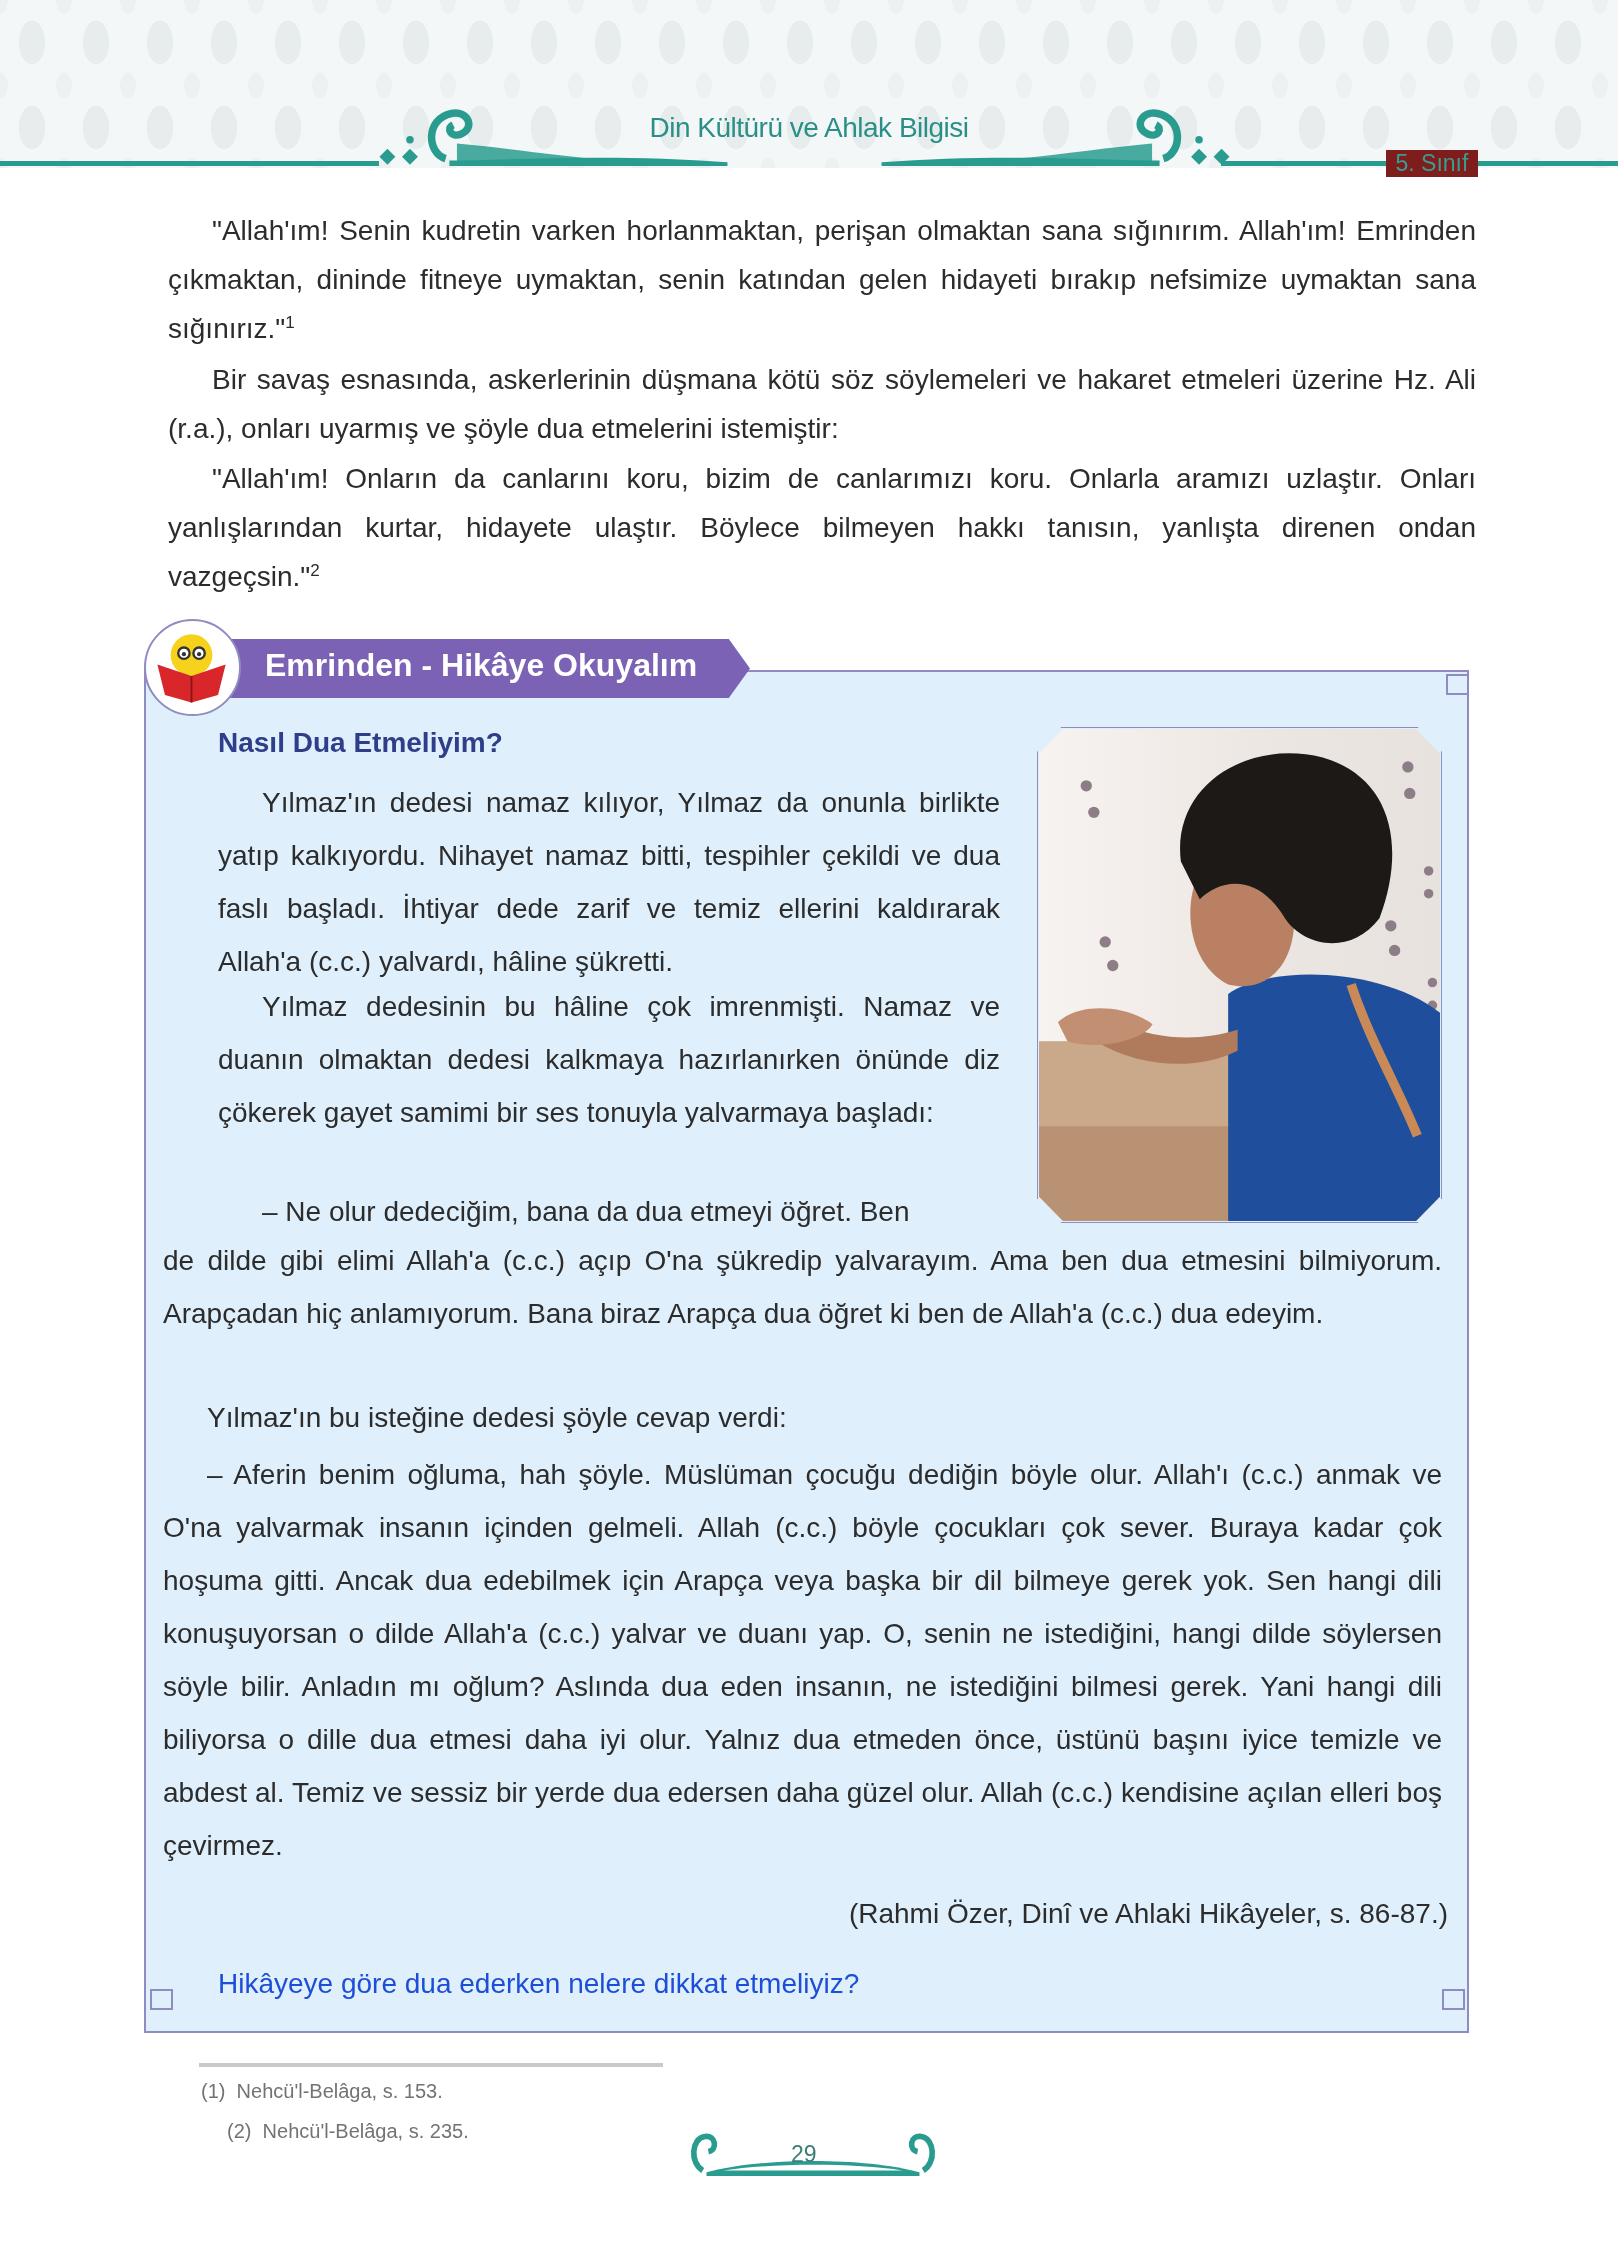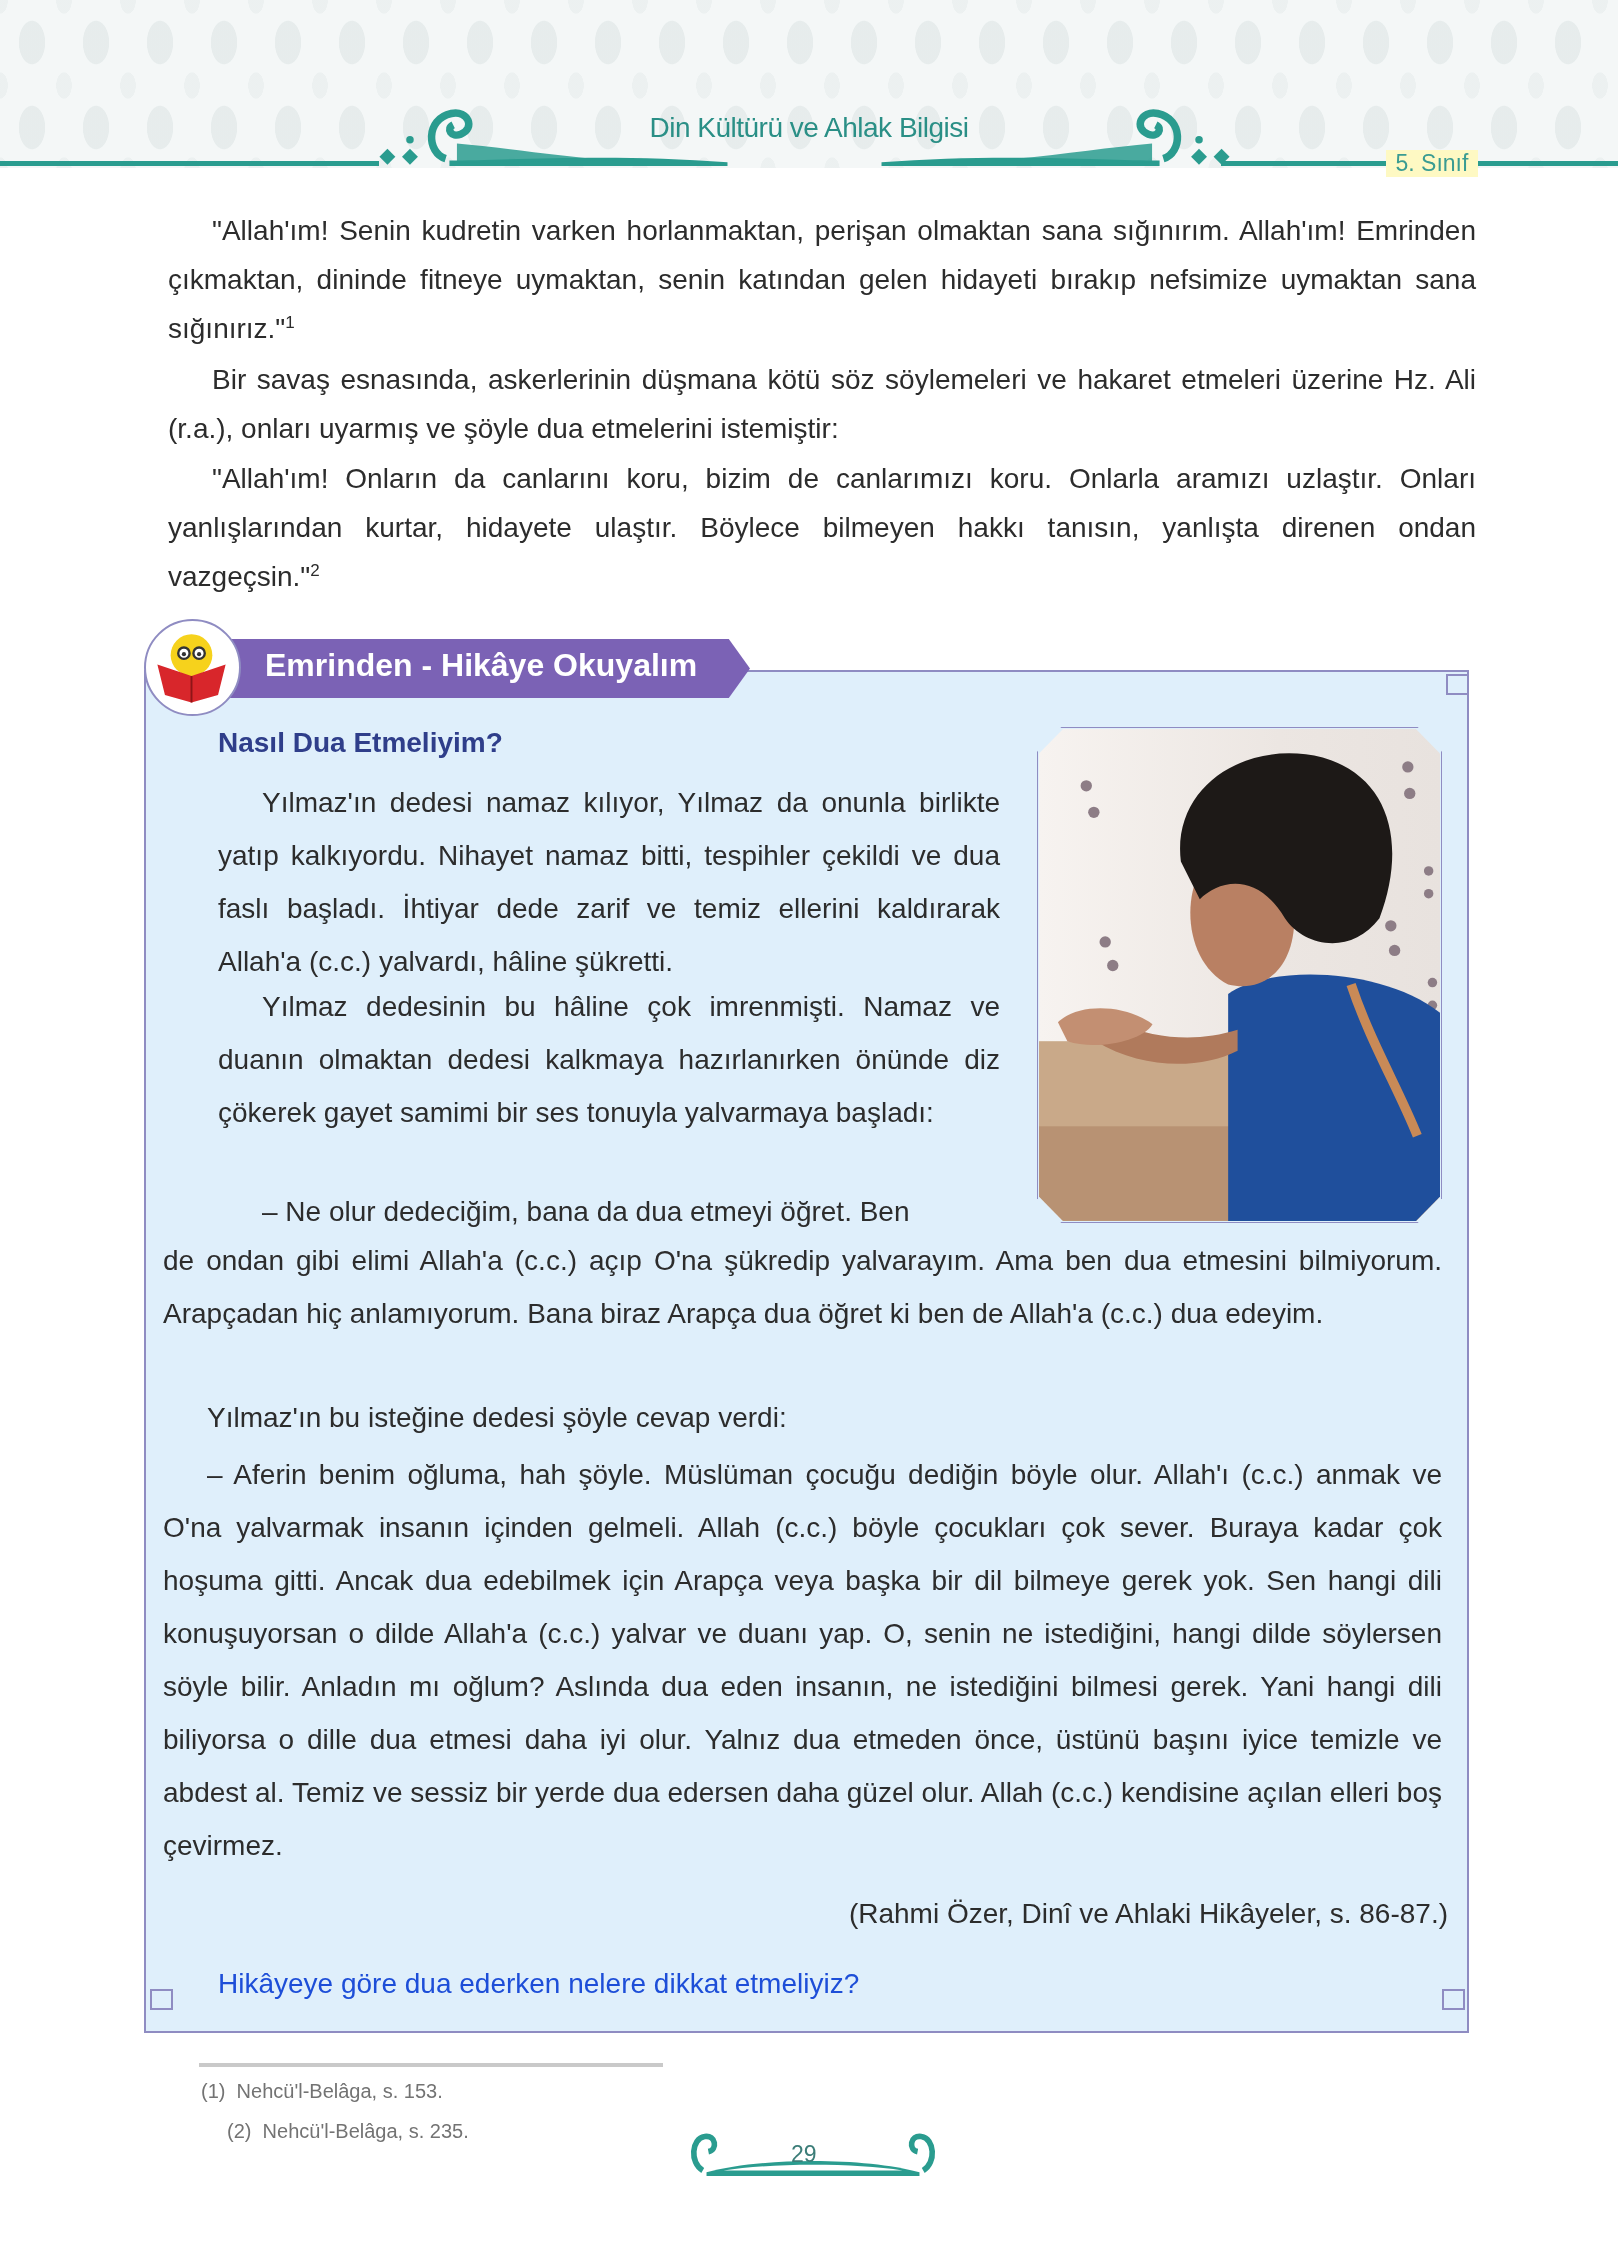--- a/index.html
+++ b/index.html
@@ -22,21 +22,21 @@
   }
   .header-title {
     position:absolute; left:0; width:1618px; top:112px; text-align:center;
     font-size:28px; color:#2a8f86; letter-spacing:-0.5px;
   }
   .orn {
     position:absolute; top:106px; width:360px; height:62px;
   }
   .grade {
     position:absolute; left:1386px; top:150px; font-size:23px; color:#3a9c92;
-    background:#fef9c3; padding:0 9.5px;
+    background:#7f1d1d; padding:0 9.5px;
   }
   
   .p {
     position:absolute; left:168px; width:1308px;
     font-size:28px; line-height:49px; text-align:justify;
     text-indent:44px; color:#2c2c2c; margin:0;
   }
   sup { font-size:17px; line-height:0; }
   
   .frame {
@@ -138,21 +138,21 @@
     <path d="M12 46 L48 58 L84 46 L76 78 L48 86 L20 78 Z" fill="#d8262b"></path>
     <path d="M48 58 L48 86" stroke="#8e1517" stroke-width="2"></path>
   </svg>
 </div>
 
 <div class="story-title">Nasıl Dua Etmeliyim?</div>
 
 <p class="sp" style="left:218px;top:776px;width:782px;">Yılmaz'ın dedesi namaz kılıyor, Yılmaz da onunla birlikte yatıp kalkıyordu. Nihayet namaz bitti, tespihler çekildi ve dua faslı başladı. İhtiyar dede zarif ve temiz ellerini kaldırarak Allah'a (c.c.) yalvardı, hâline şükretti.</p>
 <p class="sp" style="left:218px;top:980px;width:782px;">Yılmaz dedesinin bu hâline çok imrenmişti. Namaz ve duanın olmaktan dedesi kalkmaya hazırlanırken önünde diz çökerek gayet samimi bir ses tonuyla yalvarmaya başladı:</p>
 <p class="sp" style="left:218px;top:1185px;width:782px;">– Ne olur dedeciğim, bana da dua etmeyi öğret. Ben</p>
-<p class="sp" style="left:163px;top:1234px;width:1279px;text-indent:0;">de ondan gibi elimi Allah'a (c.c.) açıp O'na şükredip yalvarayım. Ama ben dua etmesini bilmiyorum. Arapçadan hiç anlamıyorum. Bana biraz Arapça dua öğret ki ben de Allah'a (c.c.) dua edeyim.</p>
+<p class="sp" style="left:163px;top:1234px;width:1279px;text-indent:0;">de dilde gibi elimi Allah'a (c.c.) açıp O'na şükredip yalvarayım. Ama ben dua etmesini bilmiyorum. Arapçadan hiç anlamıyorum. Bana biraz Arapça dua öğret ki ben de Allah'a (c.c.) dua edeyim.</p>
 <p class="sp" style="left:163px;top:1391px;width:1279px;">Yılmaz'ın bu isteğine dedesi şöyle cevap verdi:</p>
 <p class="sp" style="left:163px;top:1448px;width:1279px;">– Aferin benim oğluma, hah şöyle. Müslüman çocuğu dediğin böyle olur. Allah'ı (c.c.) anmak ve O'na yalvarmak insanın içinden gelmeli. Allah (c.c.) böyle çocukları çok sever. Buraya kadar çok hoşuma gitti. Ancak dua edebilmek için Arapça veya başka bir dil bilmeye gerek yok. Sen hangi dili konuşuyorsan o dilde Allah'a (c.c.) yalvar ve duanı yap. O, senin ne istediğini, hangi dilde söylersen söyle bilir. Anladın mı oğlum? Aslında dua eden insanın, ne istediğini bilmesi gerek. Yani hangi dili biliyorsa o dille dua etmesi daha iyi olur. Yalnız dua etmeden önce, üstünü başını iyice temizle ve abdest al. Temiz ve sessiz bir yerde dua edersen daha güzel olur. Allah (c.c.) kendisine açılan elleri boş çevirmez.</p>
 
 <div class="photo">
   <svg width="401" height="492" viewBox="0 0 424 520">
 
     <g fill="#8d7d86">
       <circle cx="50" cy="60" r="6"></circle>
         <circle cx="58" cy="88" r="6"></circle>
       <circle cx="70" cy="225" r="6"></circle>

